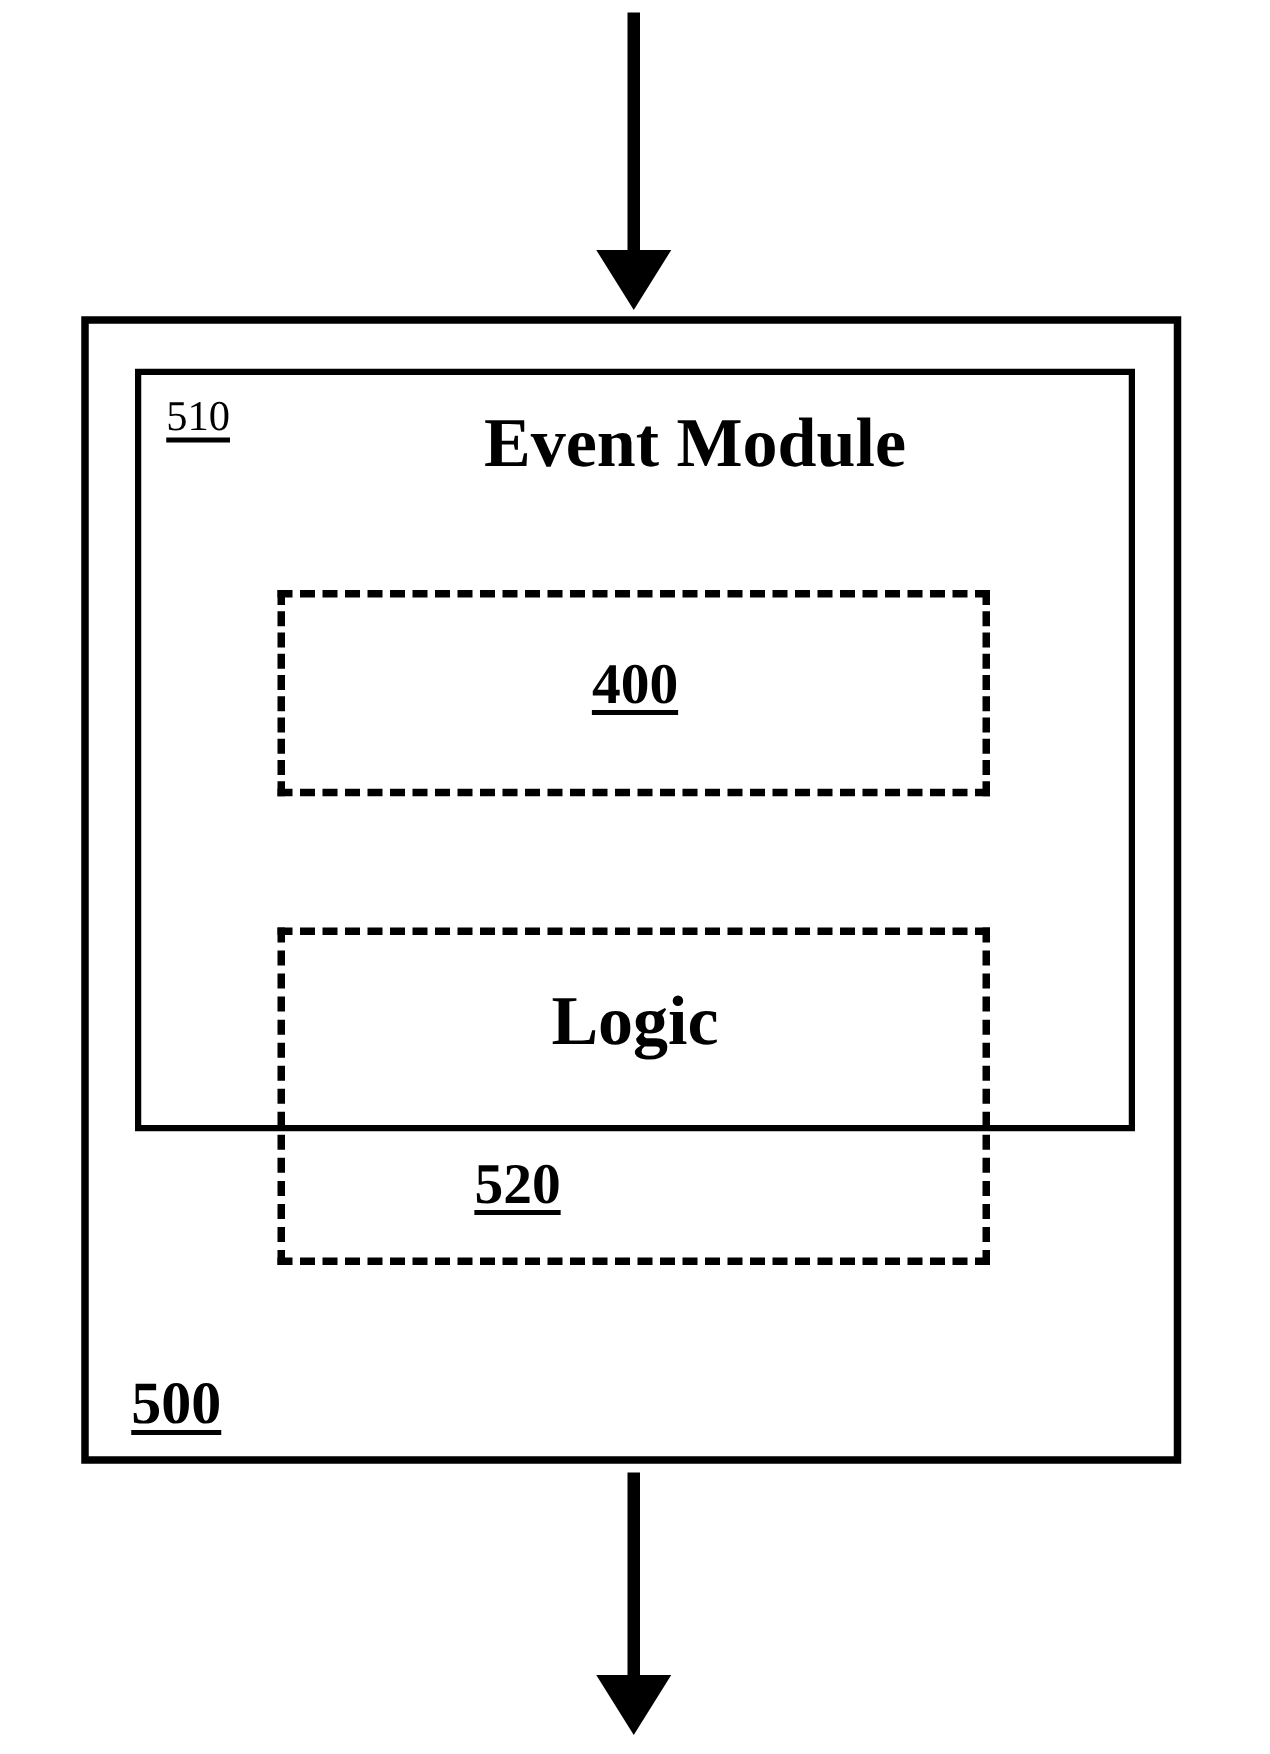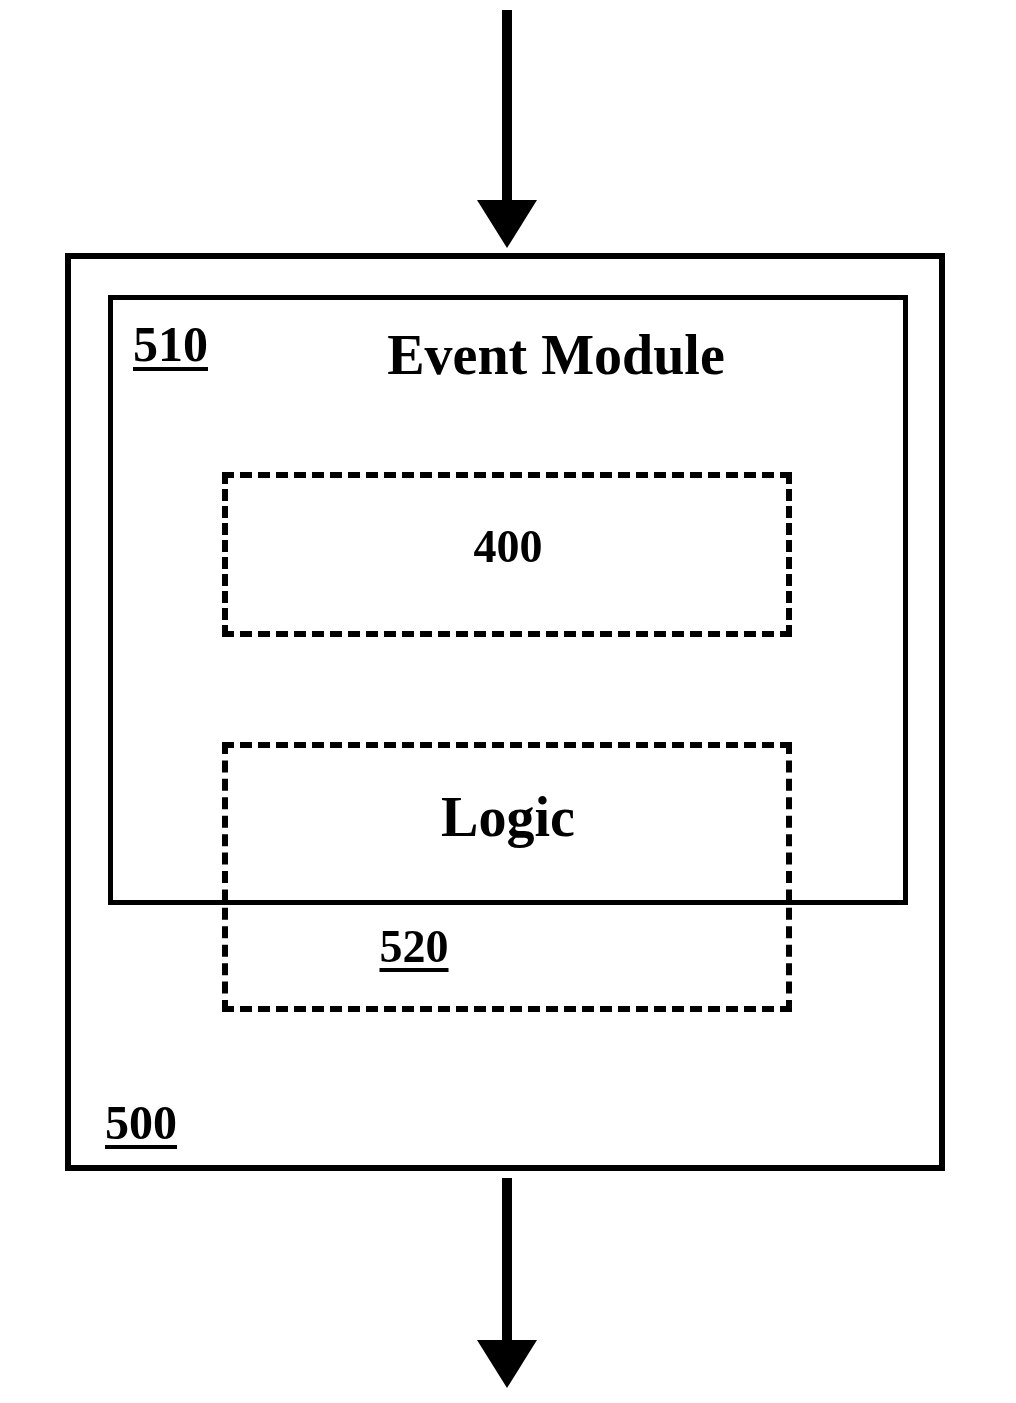--- a/index.html
+++ b/index.html
@@ -79,22 +79,22 @@
     top: 295px;
     width: 800px;
     height: 610px;
     border: 5px solid #000;
     background: #fff;
   }
   .label-510 {
     position: absolute;
     left: 133px;
     top: 315px;
-    font-size: 50px;
-    font-weight: bold;
+    font-size: 34px;
+    font-weight: normal;
     text-decoration: underline;
     text-decoration-thickness: 4px;
     text-underline-offset: 6px;
   }
   .title-event-module {
     position: absolute;
     left: 0; right: 0;
     top: 323px;
     width: 1016px;
     text-align: center;
@@ -113,20 +113,21 @@
     background: #fff;
   }
   .label-400 {
     position: absolute;
     left: 0; right: 0;
     top: 520px;
     width: 1016px;
     text-align: center;
     font-size: 46px;
     font-weight: bold;
+    text-decoration: underline;
     text-decoration-thickness: 4px;
     text-underline-offset: 6px;
   }
   
   .box-520 {
     position: absolute;
     left: 222px;
     top: 742px;
     width: 570px;
     height: 270px;

